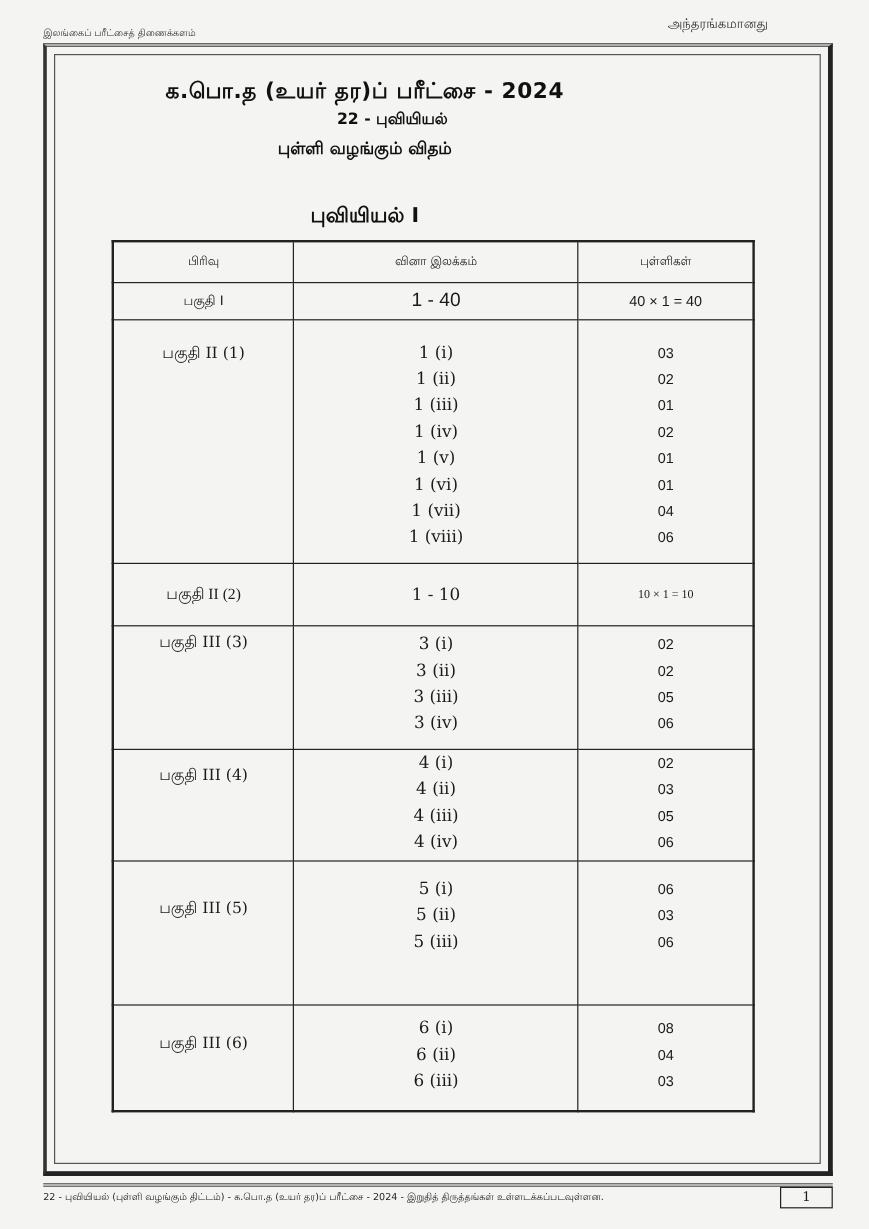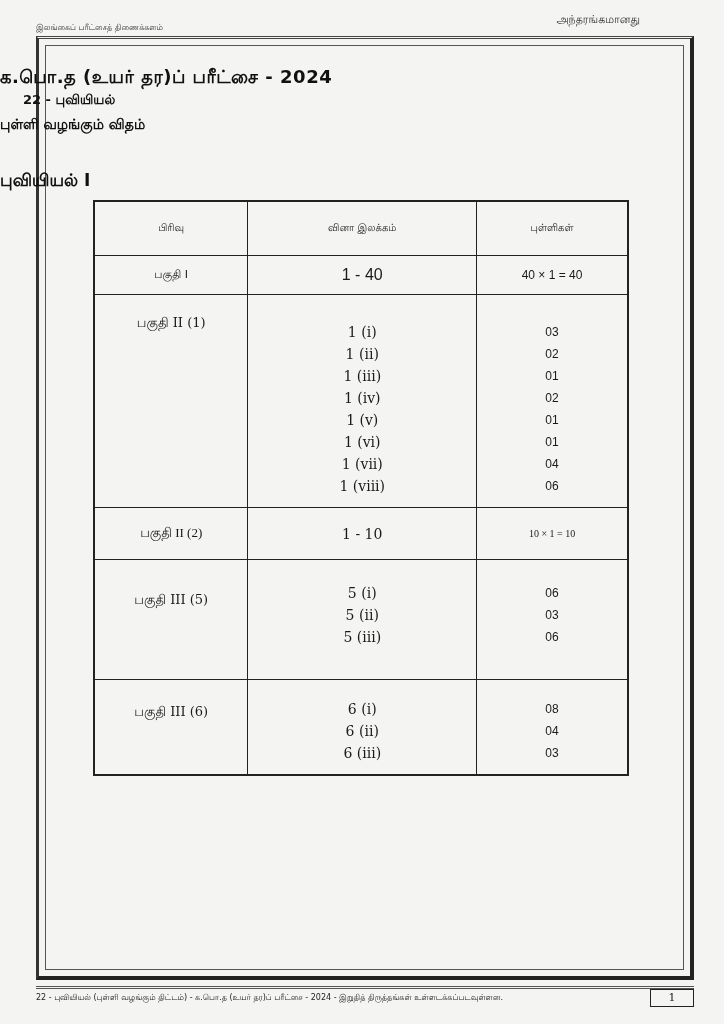--- a/index.html
+++ b/index.html
@@ -15,33 +15,33 @@
     position: absolute; left: 36px; top: 36px; width: 658px; height: 944px;
     border-top: 3px double #444; border-left: 3px solid #333;
     border-right: 4px solid #222; border-bottom: 4px solid #222;
     box-sizing: border-box;
   }
   .frame-inner {
     position: absolute; left: 6px; top: 6px; right: 6px; bottom: 6px;
     border: 1px solid #555;
   }
   .title {
-    position: absolute; left: 0; width: 608px; 
+    position: absolute; left: 0; width: 608px; text-align: center;
     font-weight: bold; color: #111;
   }
   .t1 { top: 66px; font-size: 18px; letter-spacing: 0.5px; }
   .t2 { top: 92px; font-size: 13px; padding-left: 23px; }
   .t3 { top: 116px; font-size: 14px; }
   .t4 { top: 170px; font-size: 17px; }
   table.marks {
     position: absolute; left: 93px; top: 200px; width: 536px;
     border-collapse: collapse; border: 2px solid #222;
   }
   table.marks td, table.marks th {
-    border: 1.5px solid #222; padding: 10px; vertical-align: top;
+    border: 1.5px solid #222; padding: 0; vertical-align: top;
   }
   table.marks th {
     font-size: 10px; font-weight: normal; height: 33px; vertical-align: middle; text-align: center;
   }
   .c1 { width: 151px; }
   .c2 { width: 239px; }
   .c3 { width: 146px; }
   .sec {
     font-family: "DejaVu Serif", serif; font-size: 13px; text-align: center;
     padding-top: 22px;
@@ -120,21 +120,59 @@
         </div>
       </td>
     </tr>
 
     <tr style="height:52px">
       <td class="single" style="font-family:Liberation Serif, serif;font-size:13px">பகுதி II (2)</td>
       <td class="single" style="font-family:'DejaVu Serif',serif;font-size:14px">1 - 10</td>
       <td class="single" style="font-family:Liberation Serif, serif;font-size:10px">10 × 1 = 10</td>
     </tr>
 
-
+    <tr style="height:103px">
+      <td class="sec" style="padding-top:6px">பகுதி III (3)</td>
+      <td>
+        <div class="qlist" style="padding-top:4px">
+          <div>3 (i)</div>
+          <div>3 (ii)</div>
+          <div>3 (iii)</div>
+          <div>3 (iv)</div>
+        </div>
+      </td>
+      <td>
+        <div class="mlist" style="padding-top:4px">
+          <div>02</div>
+          <div>02</div>
+          <div>05</div>
+          <div>06</div>
+        </div>
+      </td>
+    </tr>
+
+    <tr style="height:93px">
+      <td class="sec" style="padding-top:14px">பகுதி III (4)</td>
+      <td>
+        <div class="qlist" style="padding-top:0px">
+          <div>4 (i)</div>
+          <div>4 (ii)</div>
+          <div>4 (iii)</div>
+          <div>4 (iv)</div>
+        </div>
+      </td>
+      <td>
+        <div class="mlist" style="padding-top:0px">
+          <div>02</div>
+          <div>03</div>
+          <div>05</div>
+          <div>06</div>
+        </div>
+      </td>
+    </tr>
 
     <tr style="height:120px">
       <td class="sec" style="padding-top:32px">பகுதி III (5)</td>
       <td>
         <div class="qlist" style="padding-top:12px">
           <div>5 (i)</div>
           <div>5 (ii)</div>
           <div>5 (iii)</div>
         </div>
       </td>

